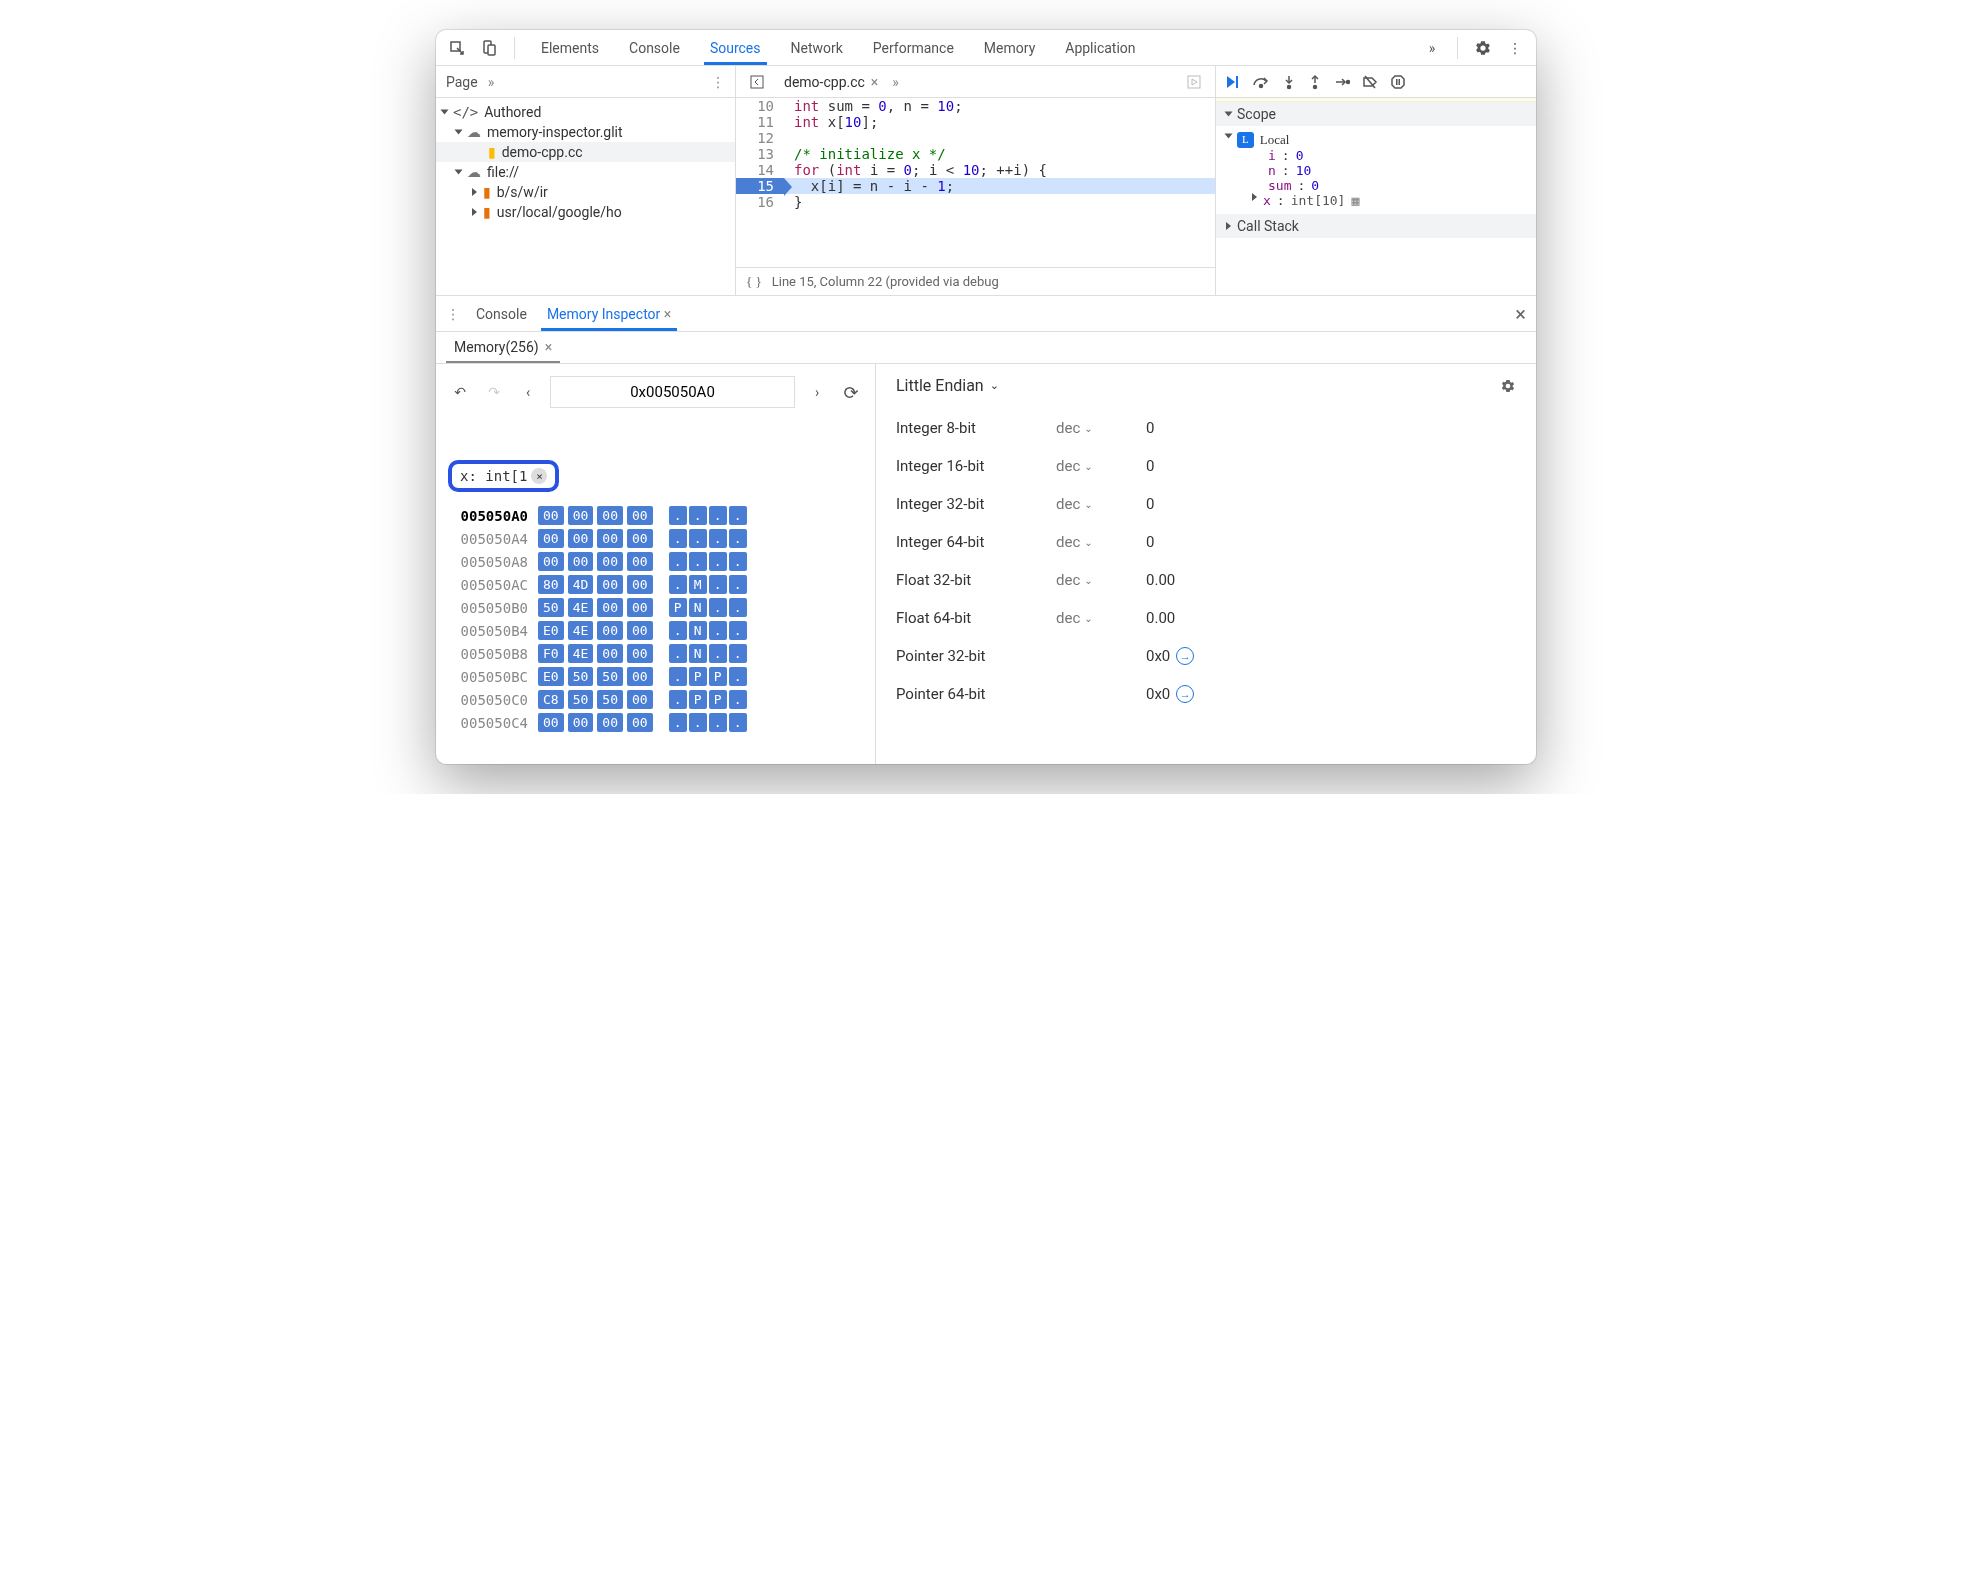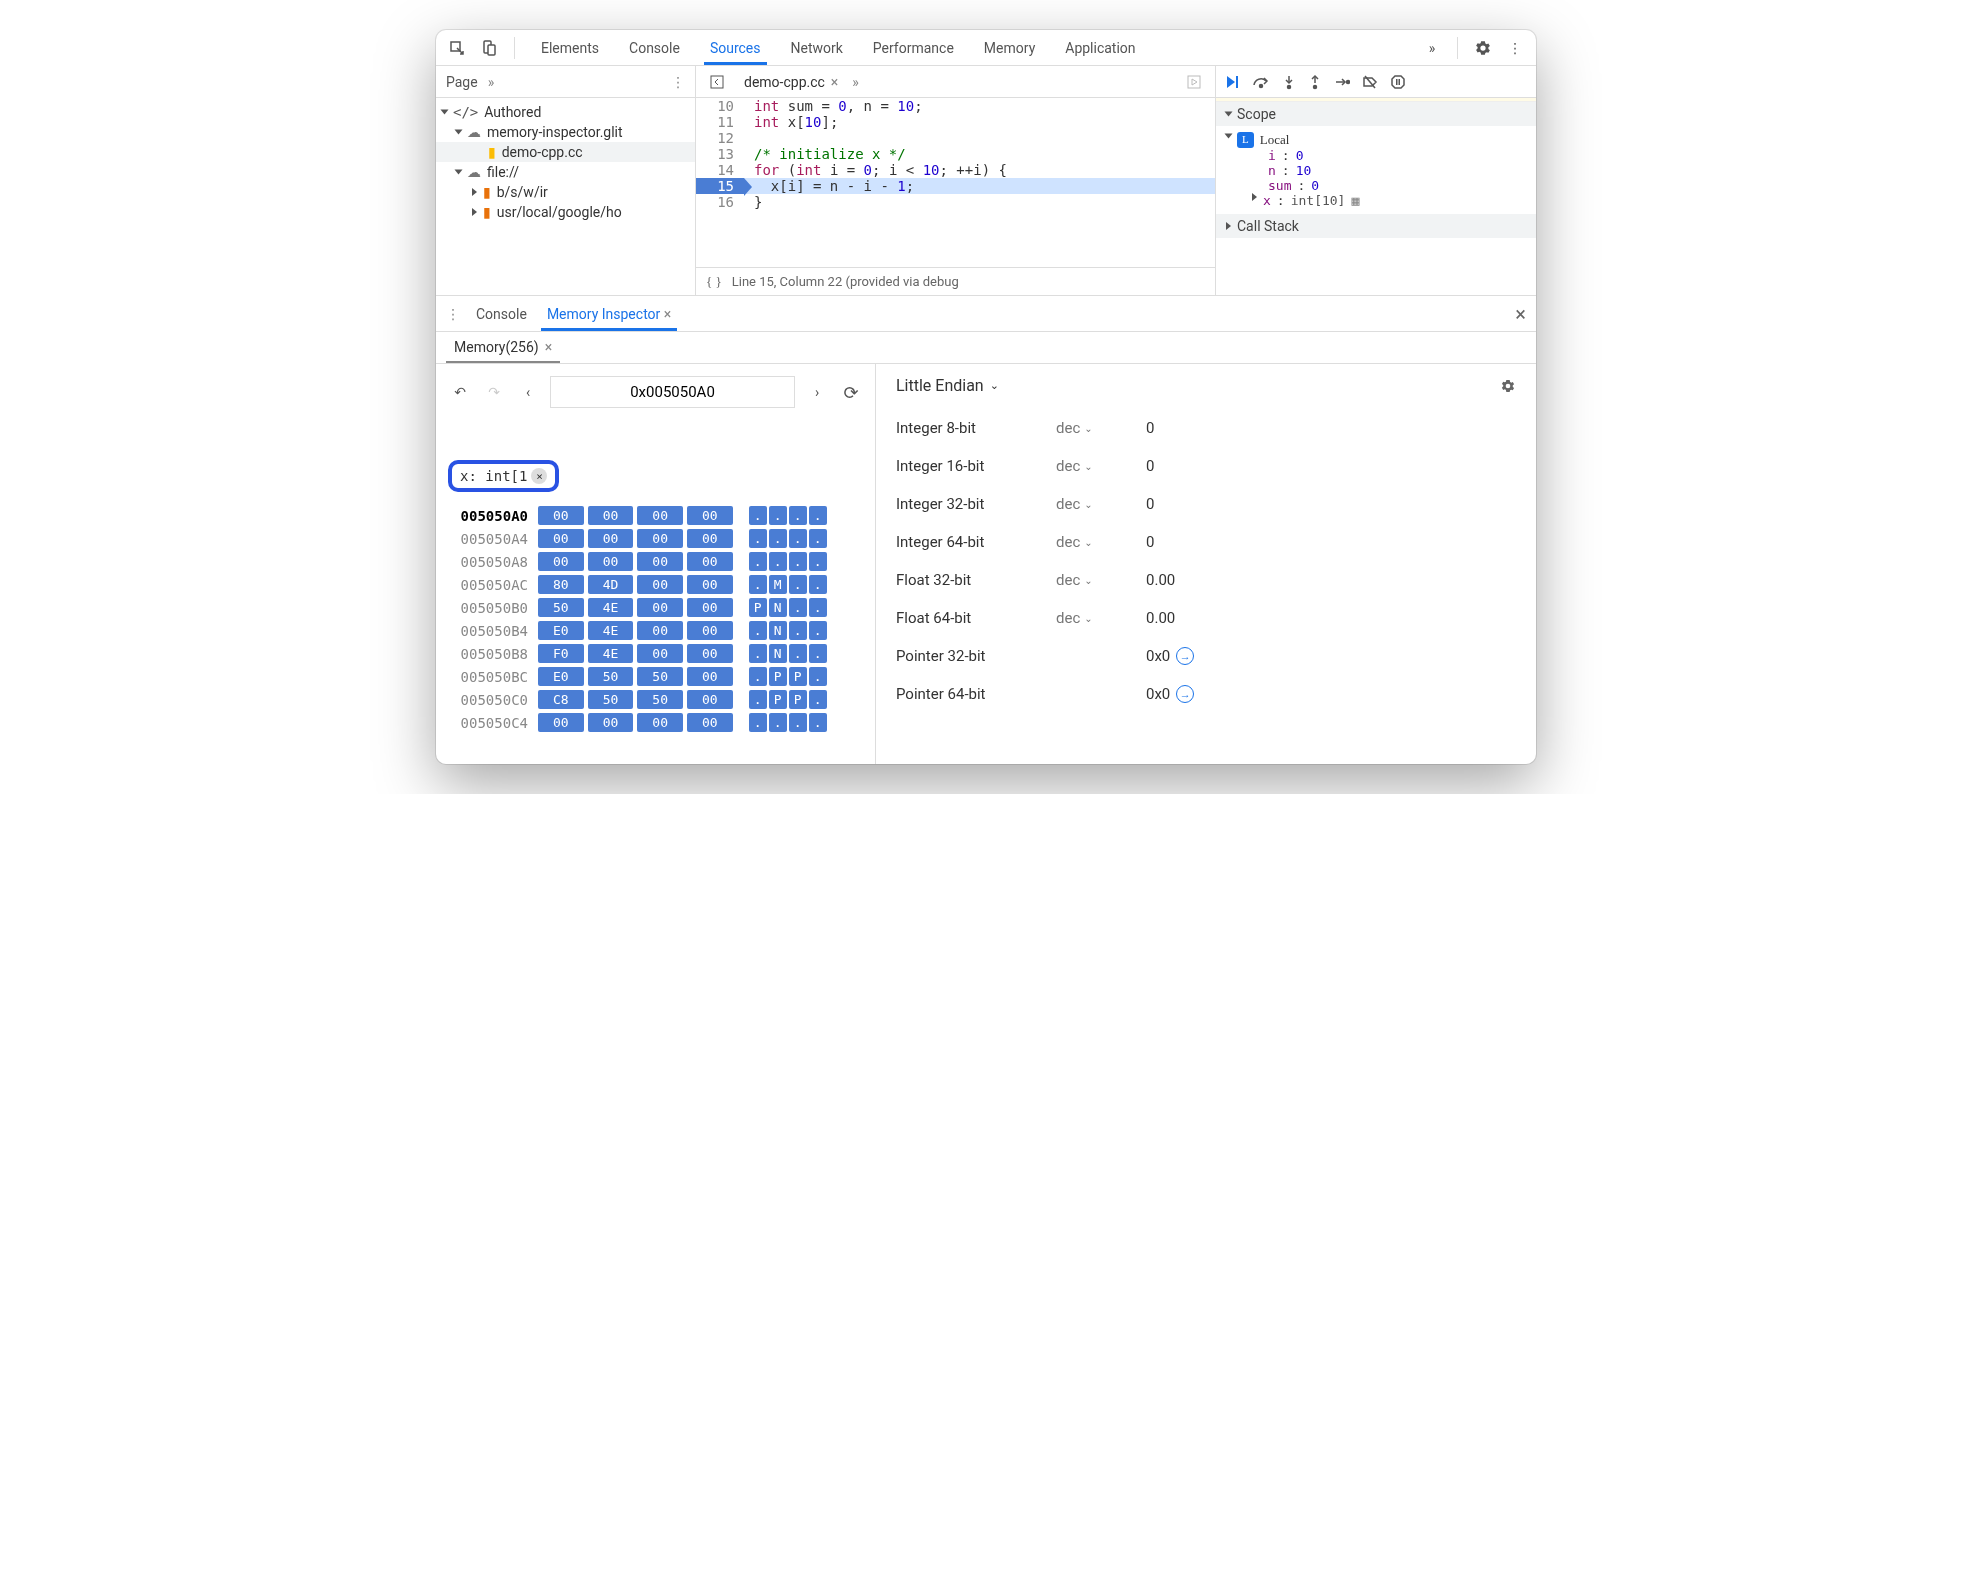--- a/index.html
+++ b/index.html
@@ -13,21 +13,21 @@
 
 .toolbar { height: 36px; border-bottom: 1px solid #ddd; display: flex; align-items: center; padding: 0 8px; gap: 6px; }
 .tb-btn { width: 26px; height: 26px; display: flex; align-items: center; justify-content: center; color: #555; cursor: pointer; border-radius: 3px; }
 .tb-sep { width: 1px; height: 22px; background: #ddd; margin: 0 6px; }
 .tabs { display: flex; align-items: center; gap: 2px; flex: 1; }
 .tab { padding: 8px 14px; color: #555; cursor: pointer; position: relative; }
 .tab.active { color: #1a73e8; }
 .tab.active::after { content:""; position:absolute; left:8px; right:8px; bottom:-1px; height:3px; background:#1a73e8; }
 
 .panes { display: flex; height: 230px; border-bottom: 1px solid #ddd; }
-.sidebar { width: 260px; border-right: 1px solid #ddd; display: flex; flex-direction: column; }
+.sidebar { width: 300px; border-right: 1px solid #ddd; display: flex; flex-direction: column; }
 .sidebar-head { height: 32px; border-bottom: 1px solid #ddd; display: flex; align-items: center; padding: 0 10px; gap: 10px; }
 .sidebar-head .lbl { color:#555; }
 .tree { flex:1; overflow:hidden; padding: 4px 0; font-size: 14px; }
 .tree-row { display:flex; align-items:center; gap:6px; padding: 2px 6px; white-space: nowrap; }
 .tree-row.indent1 { padding-left: 20px; }
 .tree-row.indent2 { padding-left: 36px; }
 .tree-row.sel { background:#f1f3f4; }
 .tri { width:0; height:0; border-left:5px solid #555; border-top:4px solid transparent; border-bottom:4px solid transparent; display:inline-block; }
 .tri.open { transform: rotate(90deg); }
 .folder { color:#e8710a; }
@@ -73,21 +73,21 @@
 .nav-btn.dis { color:#ccc; }
 .addr-input { flex:1; text-align:center; border:1px solid #ddd; padding:6px 0; font-size:15px; font-family:inherit; }
 .chip-wrap { display:inline-flex; align-items:center; gap:4px; border:4px solid #2952e3; border-radius:10px; padding:4px 8px; font-family:Menlo,monospace; font-size:14px;margin-top:40px; }
 .chip-x { width:16px; height:16px; border-radius:50%; background:#ddd; display:flex; align-items:center; justify-content:center; font-size:11px; cursor:pointer; }
 
 .hex-grid { margin-top:14px; font-family:Menlo,monospace; font-size:14px; }
 .hex-row { display:flex; align-items:center; gap:10px; margin-bottom:4px; }
 .hex-addr { width:80px; color:#888; text-align:right; }
 .hex-row:first-child .hex-addr { color:#000; font-weight:600; }
 .hex-bytes { display:flex; gap:4px; }
-.byte { background:#4a7dd4; color:#fff; padding:2px 15px; border-radius:2px; font-size:13px; }
+.byte { background:#4a7dd4; color:#fff; padding:2px 5px; border-radius:2px; font-size:13px; }
 .ascii { display:flex; gap:2px; margin-left:6px; }
 .ach { background:#4a7dd4; color:#fff; width:18px; text-align:center; padding:2px 0; border-radius:2px; font-size:13px; }
 
 .mem-right { flex:1; padding:12px 20px; }
 .endian-row { display:flex; align-items:center; margin-bottom:14px; }
 .endian { font-size:16px; display:flex; align-items:center; gap:6px; cursor:pointer; }
 .val-row { display:flex; align-items:center; padding:10px 0; gap:20px; font-size:15px; }
 .val-label { width:140px; color:#333; }
 .val-fmt { width:70px; color:#777; display:flex; align-items:center; gap:4px; cursor:pointer; }
 .val-val { color:#333; display:flex; align-items:center; gap:6px; }

